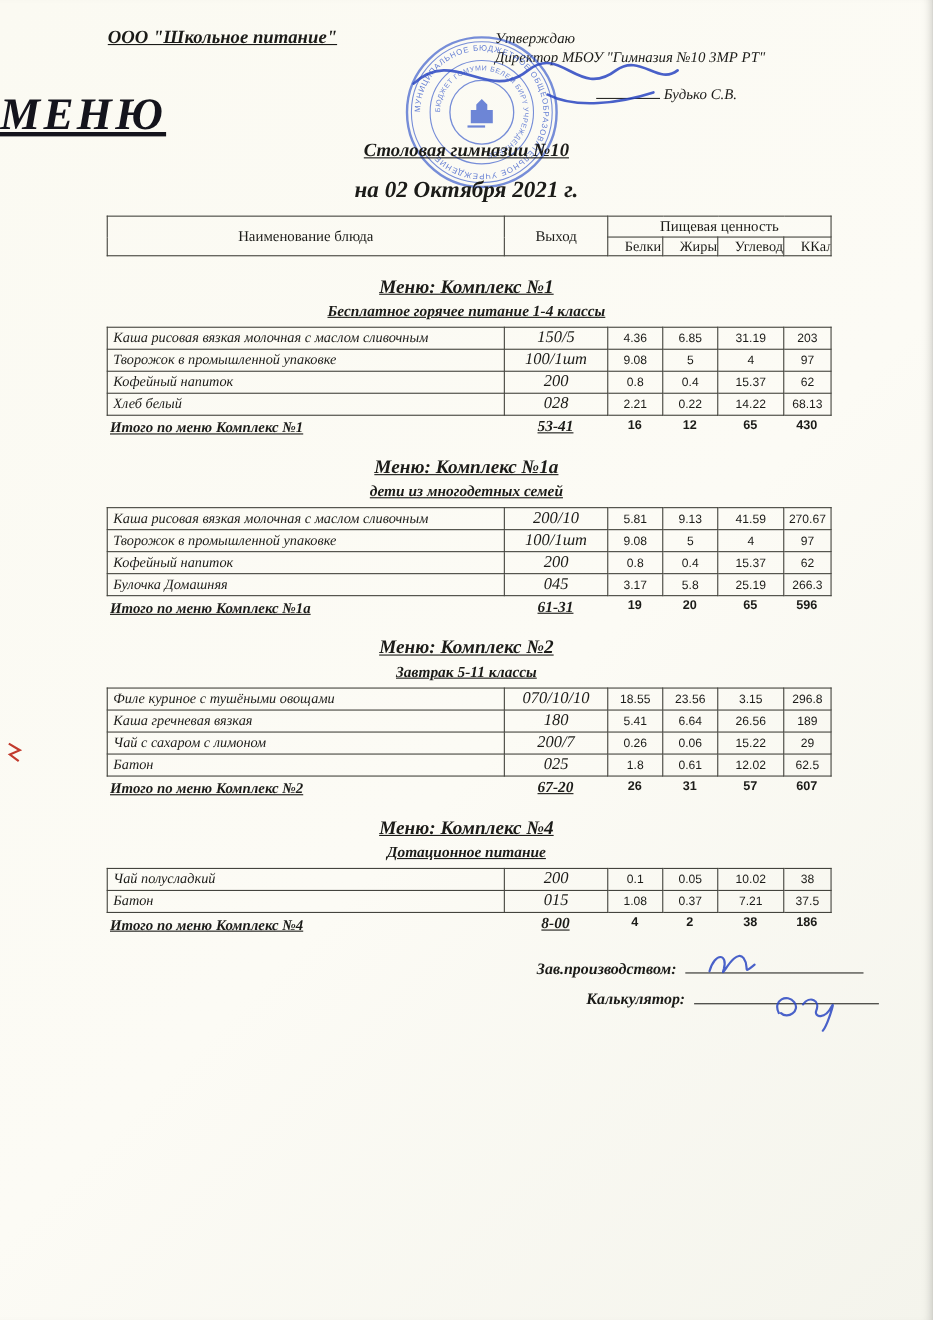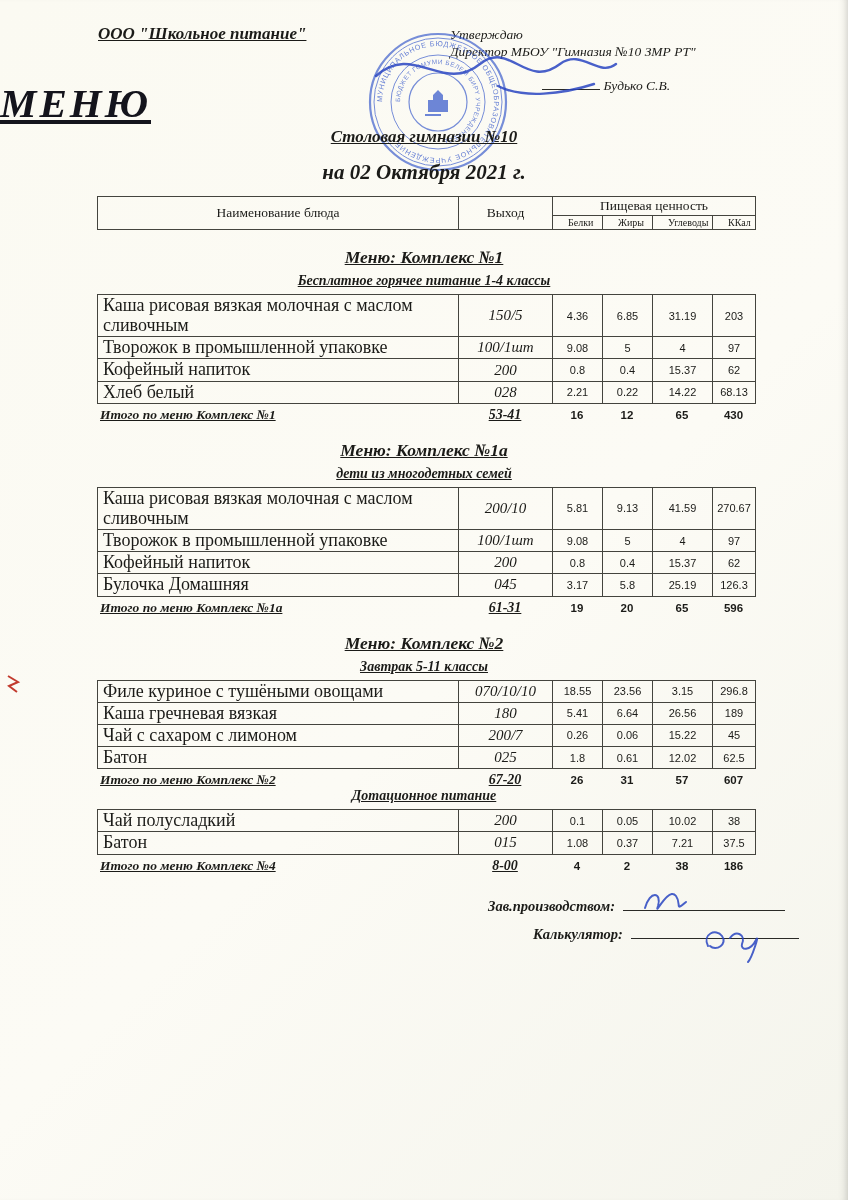--- a/index.html
+++ b/index.html
@@ -23,29 +23,29 @@
                letter-spacing:3px; color:#14141c; text-decoration:underline; }
   .doc-sub   { left:0; right:0; top:127px; text-align:center; font-size:17px; font-weight:700; font-style:italic; text-decoration:underline; }
   .doc-date  { left:0; right:0; top:160px; text-align:center; font-size:21px; font-weight:700; font-style:italic; }
 
   .spacer { height:196px; }
 
   
   .tbl { margin-left:97px; width:658px; border-collapse:collapse; table-layout:fixed; }
   .tbl td { border:1.6px solid #44443e; overflow:hidden; }
   .head-tbl td { text-align:center; font-weight:400; font-size:13.5px; padding:1px 2px; }
-  .head-tbl td.th-sub { font-weight:400; font-size:10px; padding:0 15px; }
+  .head-tbl td.th-sub { font-weight:400; font-size:13px; padding:0 15px; }
   .head-tbl tr.r1 { height:16px; } .head-tbl tr.r2 { height:14px; }
 
   .body-tbl tr { height:20px; }
-  .body-tbl td.dish { font-size:18px; padding:0 4px 1px 5px; line-height:1.12; }
+  .body-tbl td.dish { font-style:italic; font-size:13px; padding:0 4px 1px 5px; line-height:1.12; }
   .body-tbl td.out  { font-style:italic; font-size:15px; text-align:center; }
   .body-tbl td.num  { font-family:"Liberation Sans", sans-serif; font-size:11px; text-align:center; }
 
-  .total { margin:3px 0 0 97px; width:658px; display:flex; align-items:center; }
+  .total { margin:3px 0 0 97px; width:658px; display:flex; align-items:flex-start; }
   .total .t-name { width:361px; padding-left:3px; font-weight:700; font-style:italic; font-size:13.5px; text-decoration:underline; }
   .total .t-out  { width:94px; text-align:center; font-weight:700; font-style:italic; font-size:14px; text-decoration:underline; }
   .total .t-num  { text-align:center; font-family:"Liberation Sans", sans-serif; font-weight:700; font-size:11.5px; }
   .total .w50 { width:50px; } .total .w60 { width:60px; } .total .w43 { width:43px; }
 
   .sec-title { text-align:center; margin:17px 0 5px; font-size:17.5px; font-weight:700; font-style:italic; }
   .sec-title span { text-decoration:underline; }
   .sec-sub { text-align:center; margin:0 12px 5px; font-size:14px; font-weight:700; font-style:italic; }
   .sec-sub span { text-decoration:underline; }
 
@@ -234,21 +234,21 @@
           <td class="num">0.4</td>
           <td class="num">15.37</td>
           <td class="num">62</td>
         </tr>
         <tr>
           <td class="dish">Булочка Домашняя</td>
           <td class="out">045</td>
           <td class="num">3.17</td>
           <td class="num">5.8</td>
           <td class="num">25.19</td>
-          <td class="num">126.3</td>
+          <td class="num">266.3</td>
         </tr>
       </tbody>
     </table>
     <div class="total">
       <span class="t-name">Итого по меню Комплекс №1а</span>
       <span class="t-out">61-31</span>
       <span class="t-num w50">19</span>
       <span class="t-num w50">20</span>
       <span class="t-num w60">65</span>
       <span class="t-num w43">596</span>
@@ -283,21 +283,21 @@
           <td class="num">6.64</td>
           <td class="num">26.56</td>
           <td class="num">189</td>
         </tr>
         <tr>
           <td class="dish">Чай с сахаром с лимоном</td>
           <td class="out">200/7</td>
           <td class="num">0.26</td>
           <td class="num">0.06</td>
           <td class="num">15.22</td>
-          <td class="num">45</td>
+          <td class="num">29</td>
         </tr>
         <tr>
           <td class="dish">Батон</td>
           <td class="out">025</td>
           <td class="num">1.8</td>
           <td class="num">0.61</td>
           <td class="num">12.02</td>
           <td class="num">62.5</td>
         </tr>
       </tbody>
@@ -306,20 +306,21 @@
       <span class="t-name">Итого по меню Комплекс №2</span>
       <span class="t-out">67-20</span>
       <span class="t-num w50">26</span>
       <span class="t-num w50">31</span>
       <span class="t-num w60">57</span>
       <span class="t-num w43">607</span>
     </div>
   </div>
 
   <div>
+    <div class="sec-title"><span>Меню: Комплекс №4</span></div>
     <div class="sec-sub"><span>Дотационное питание</span></div>
     <table class="tbl body-tbl">
       <colgroup>
           <col style="width:361px">
           <col style="width:94px">
           <col style="width:50px">
           <col style="width:50px">
           <col style="width:60px">
           <col style="width:43px">
         </colgroup>

